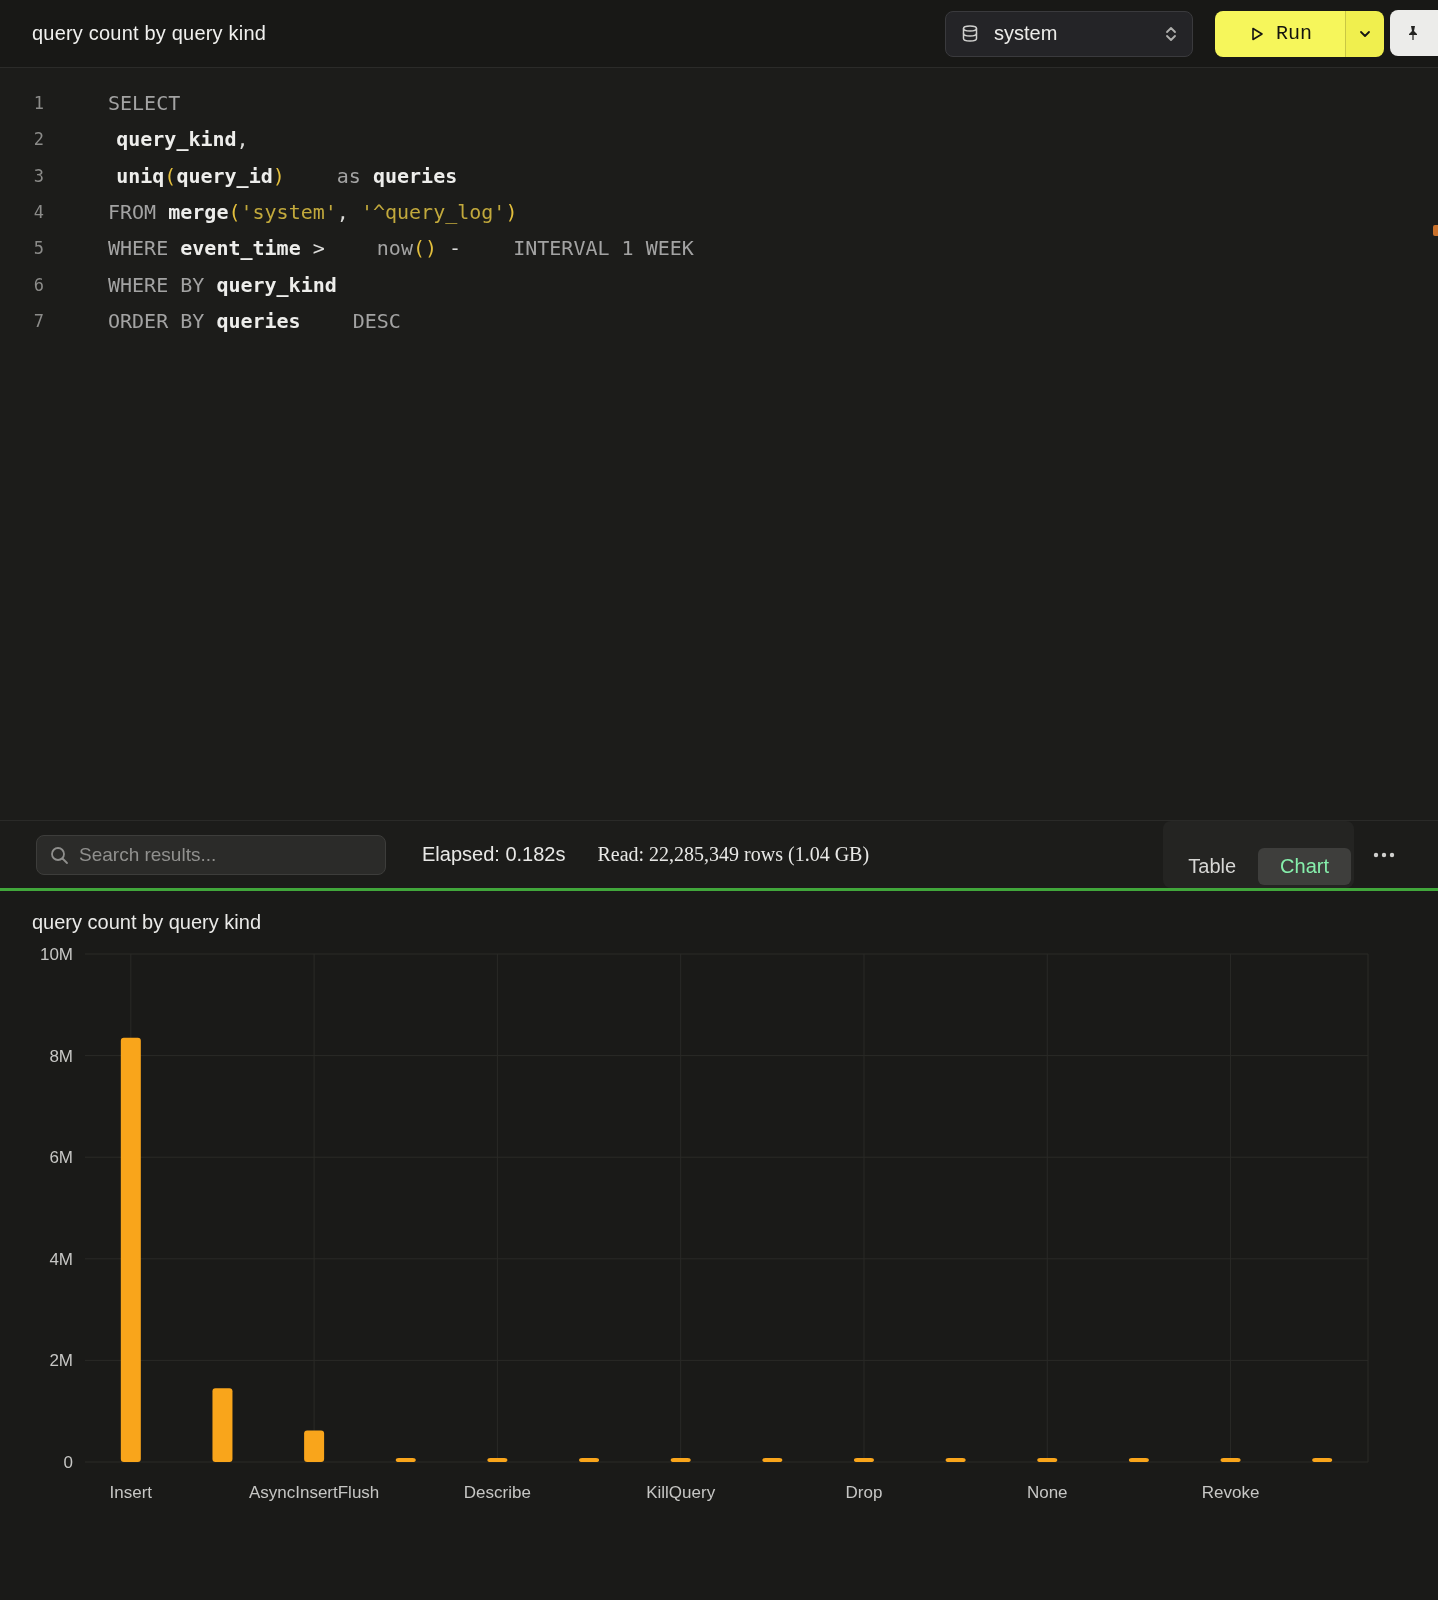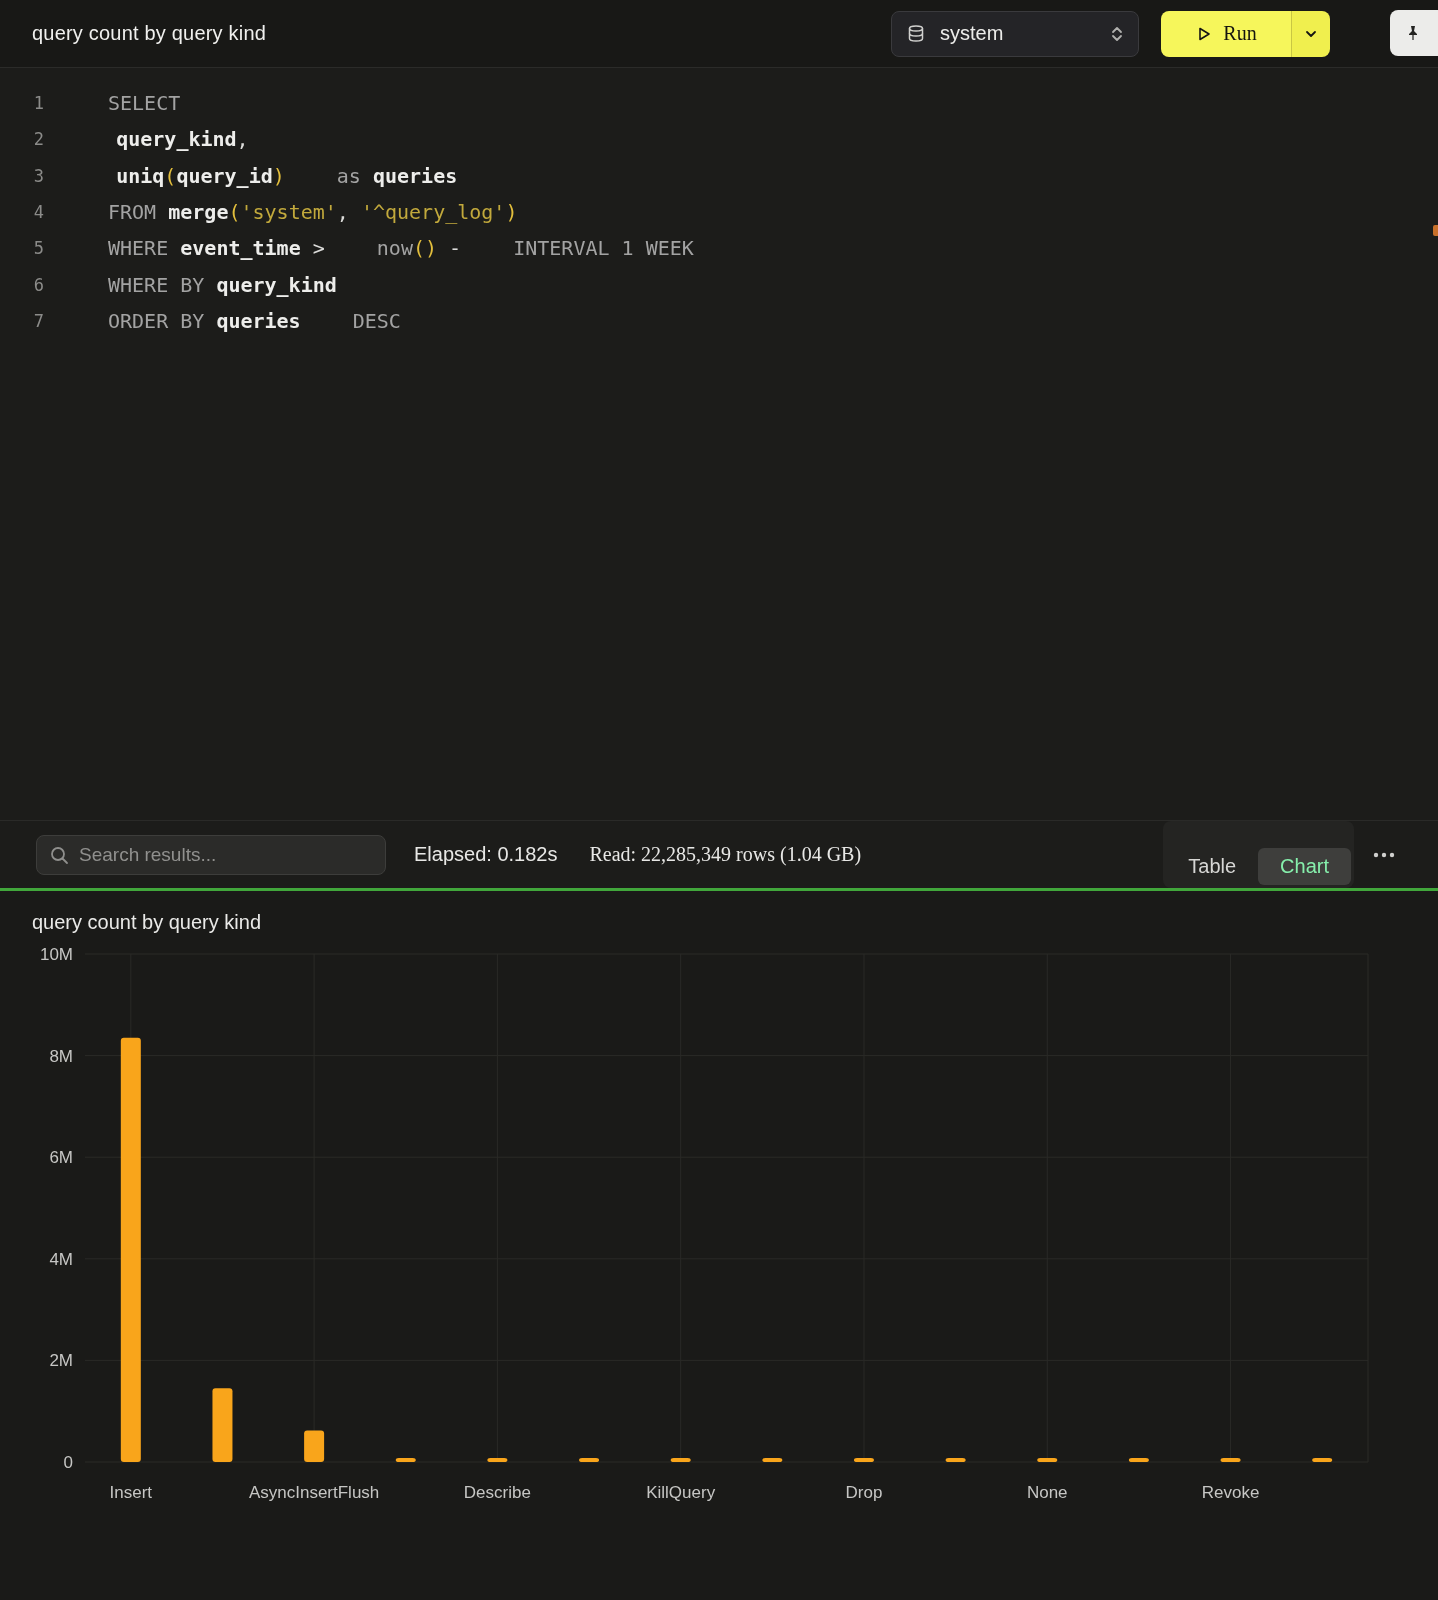--- a/index.html
+++ b/index.html
@@ -10,31 +10,31 @@
     color:#e6e6e4;
     position:relative;
   }
 
   
   .top-bar{
     height:68px; background:#181816; border-bottom:1px solid #2b2b29;
     display:flex; align-items:center; padding-left:32px; position:relative;
   }
   .page-title{ font-size:20px; color:#f0f0ee; letter-spacing:.2px; }
-  .header-right{ display:flex; align-items:center; margin-left:auto; padding-right:108px; gap:22px; }
+  .header-right{ display:flex; align-items:center; margin-left:auto; padding-right:54px; gap:22px; }
   .db-select{
     height:46px; width:248px; background:#242427; border:1px solid #3a3a3d;
     border-radius:8px; display:flex; align-items:center; gap:14px; padding:0 14px;
     color:#ececea; font-size:20px; font-family:inherit; cursor:pointer;
   }
   .db-select .chev{ margin-left:auto; display:flex; }
   .run-split{ display:flex; height:46px; border-radius:8px; overflow:hidden; }
   .run-main{
     width:130px; background:#f6f65b; border:none; color:#14140f;
-    font-size:20px; font-weight:500; font-family:Liberation Serif, serif;
+    font-size:20px; font-weight:500; font-family:Liberation Mono, monospace;
     display:flex; align-items:center; justify-content:center; gap:10px; cursor:pointer;
   }
   .run-caret{
     width:39px; background:#f0ef4e; border:none; border-left:1px solid #c9c743;
     display:flex; align-items:center; justify-content:center; cursor:pointer;
   }
   .edge-btn{
     position:absolute; right:-10px; top:10px; width:58px; height:46px;
     background:#ececea; border:none; border-radius:8px;
     display:flex; align-items:center; justify-content:flex-start; padding-left:14px; cursor:pointer;
@@ -68,21 +68,21 @@
   .search{
     width:350px; height:40px; background:#2b2b29; border:1px solid #3d3d3b;
     border-radius:8px; display:flex; align-items:center; gap:10px; padding:0 12px;
   }
   .search input{
     flex:1; background:transparent; border:none; outline:none;
     color:#e6e6e4; font-size:19px; font-family:inherit; min-width:0;
   }
   .search input::placeholder{ color:#90908e; }
   .stat{ font-size:20px; color:#e8e8e6; }
-  .stat-elapsed{ margin-left:28px; }
+  .stat-elapsed{ margin-left:36px; }
   .stat-read{ margin-left:32px;font-family:Liberation Serif, serif; }
   .flex-spacer{ flex:1; }
   .segmented{ display:flex; background:#242422; border-radius:8px; padding:3px; }
   .seg-btn{
     border:none; background:transparent; color:#d6d6d4; font-size:20px;
     padding:7px 22px; border-radius:6px; font-family:inherit; cursor:pointer;margin-top:24px;
   }
   .seg-btn.active{ background:#3e3e3c; color:#86efac; }
   .more-btn{
     margin-left:12px; width:36px; height:36px; background:none; border:none;

